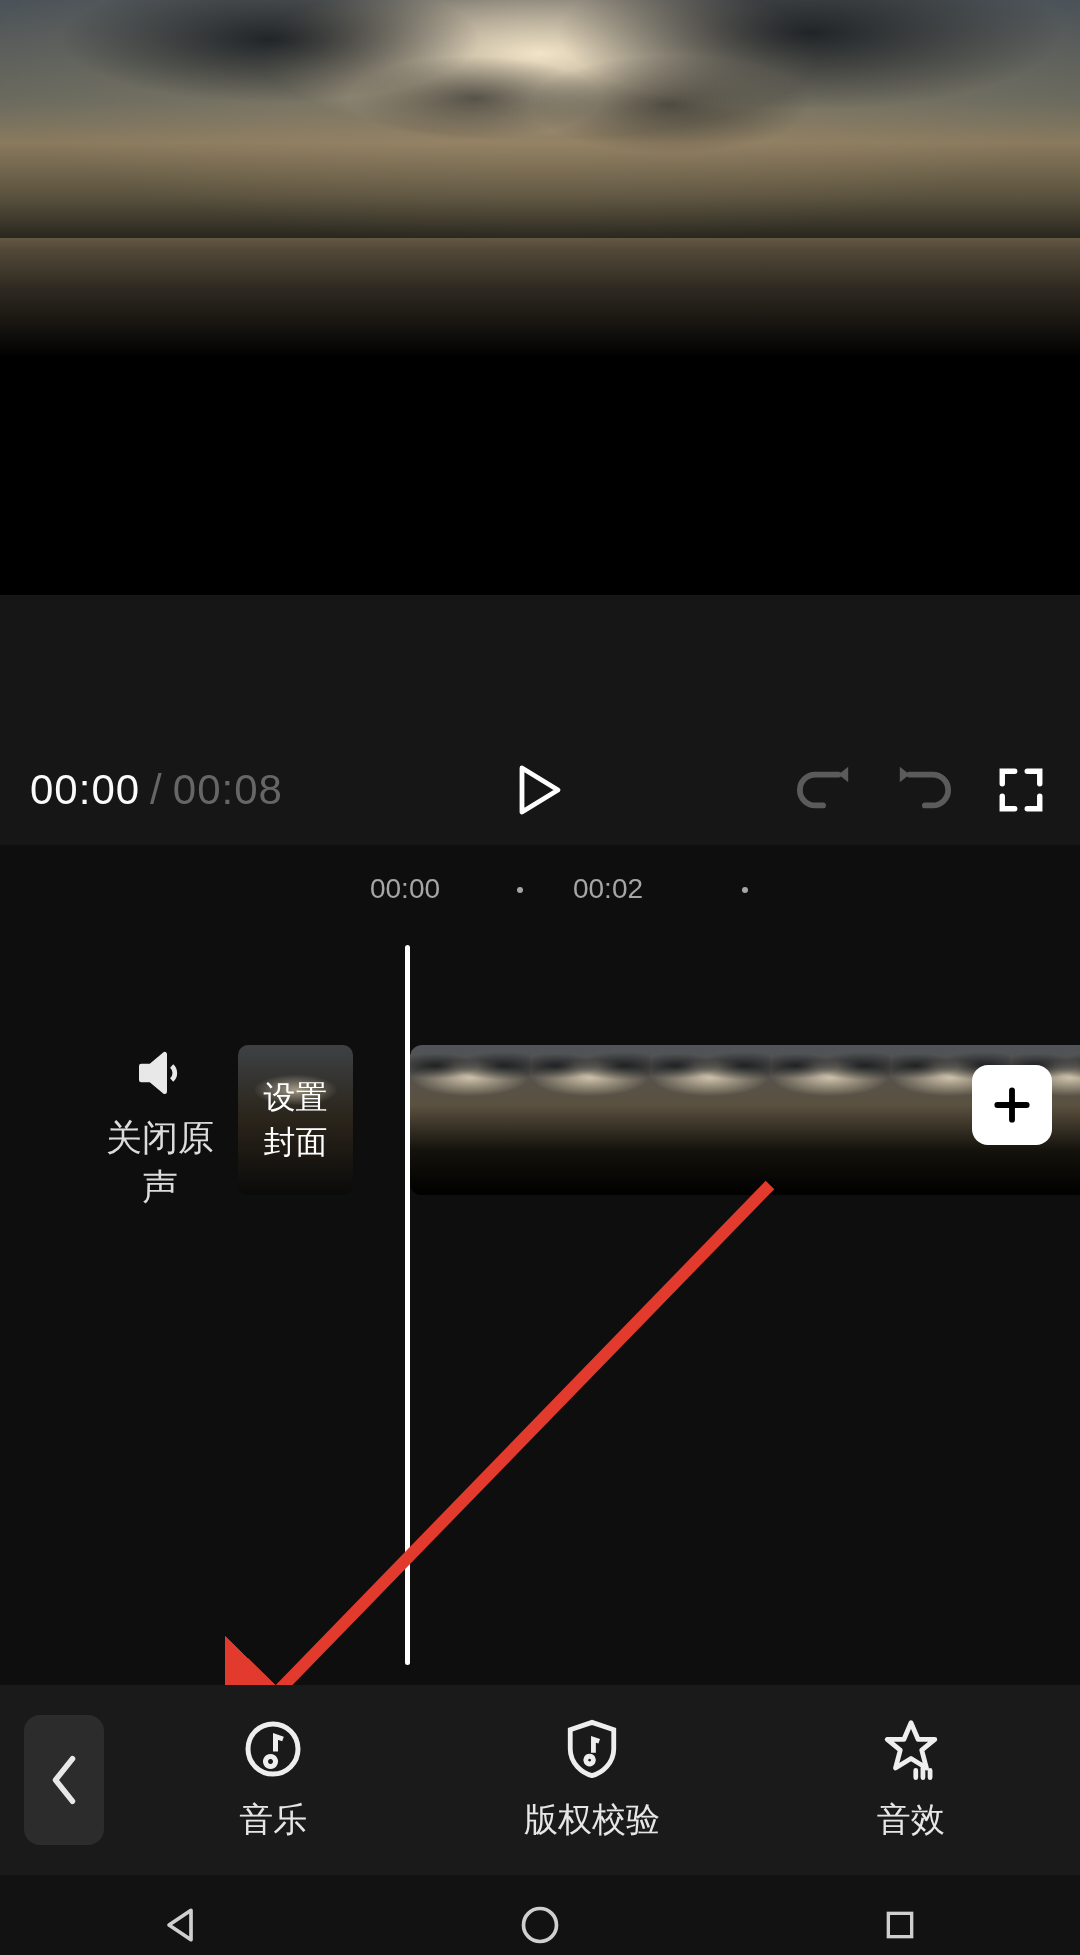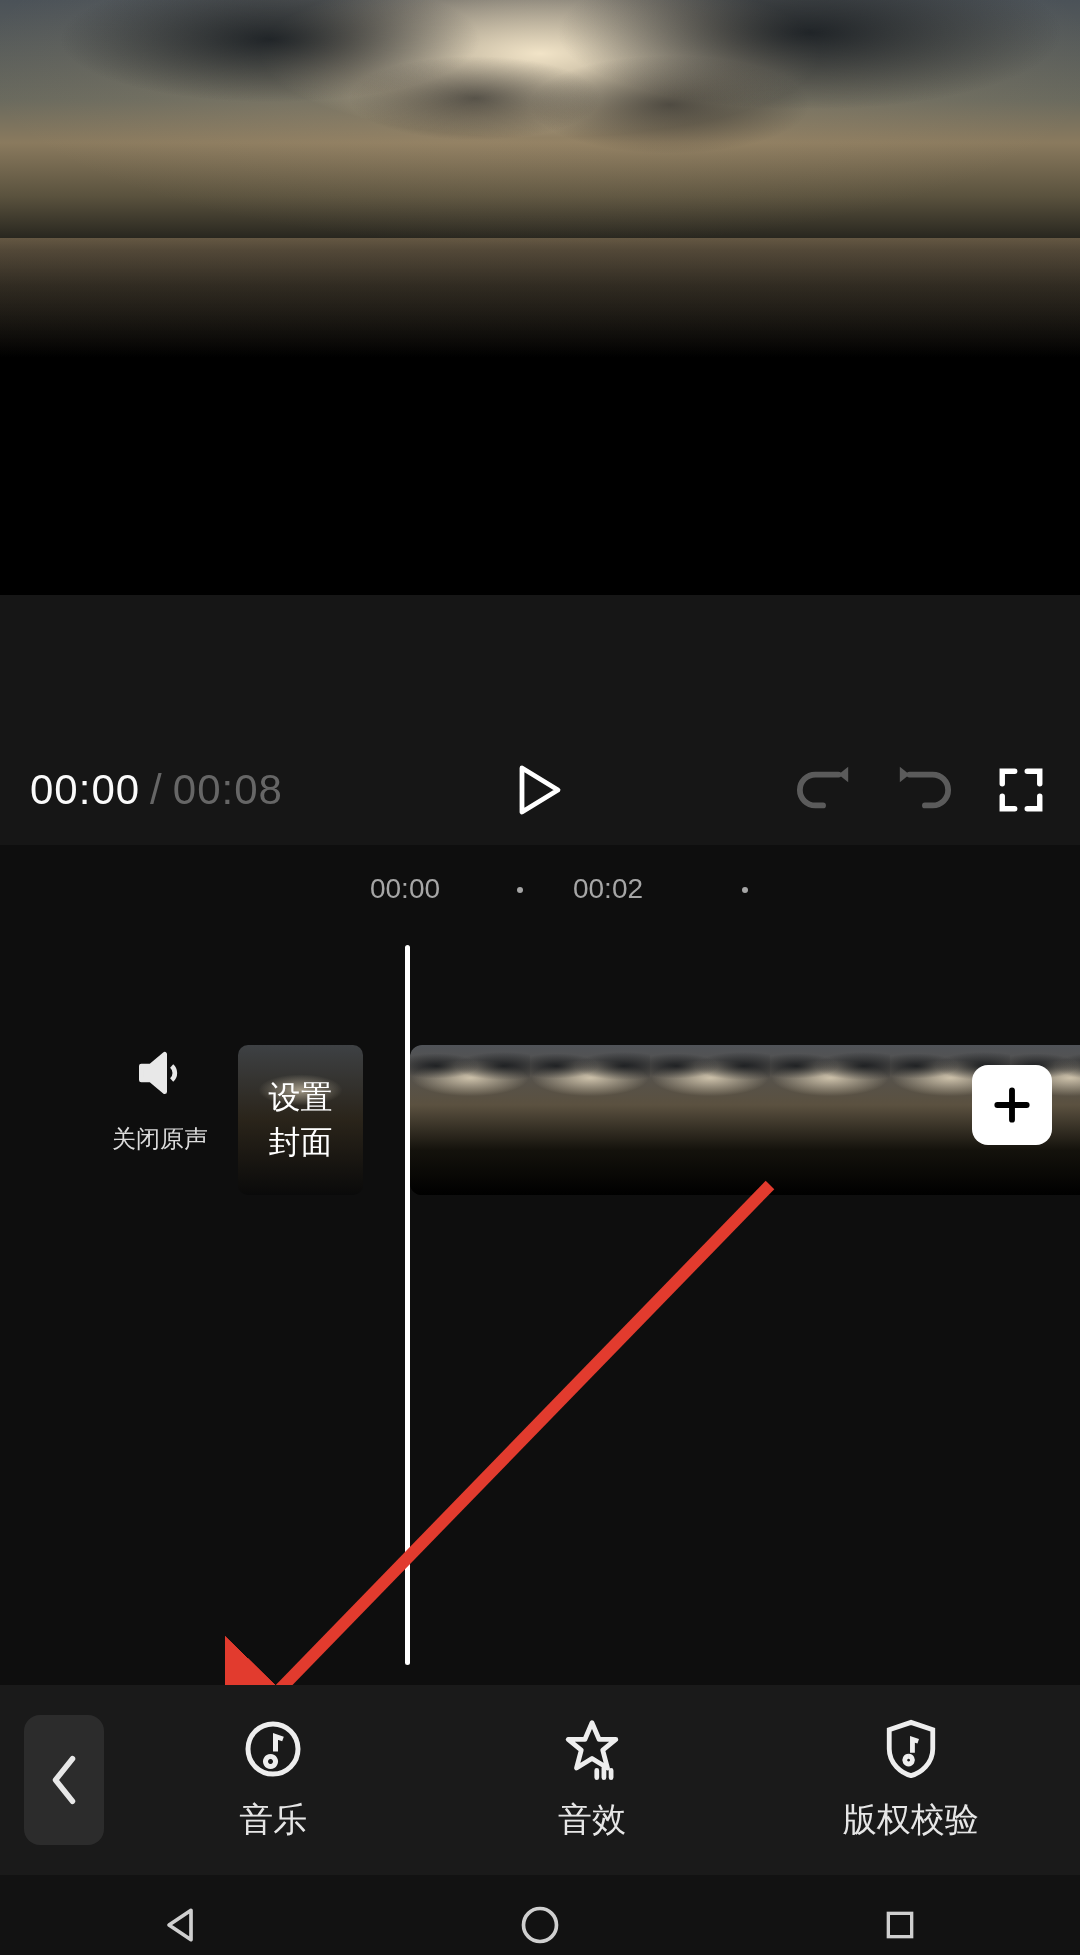--- a/index.html
+++ b/index.html
@@ -54,23 +54,23 @@
     position: relative; width:100%; height:840px; background:#0e0e0e; overflow:hidden;
   }
   .ruler { position:absolute; left:0; right:0; top:28px; height:50px; }
   .ruler .mark { position:absolute; top:0; font-size:28px; color:#a6a6a6; transform:translateX(-50%);}
   .ruler .dot  { position:absolute; top:14px; width:6px; height:6px; background:#a6a6a6; border-radius:50%; transform:translateX(-50%);}
   .playhead { position:absolute; top:100px; bottom:20px; left:405px; width:5px; background:#fff; border-radius:3px; z-index:20;}
 
   .track-row { position:absolute; top:200px; left:0; right:0; height:190px; }
   .mute-col { position:absolute; left:90px; top:0; width:140px; text-align:center;}
   .mute-col .spk { display:flex; justify-content:center;}
-  .mute-col .lbl { margin-top:22px; color:#dcdcdc; font-size:24px;}
+  .mute-col .lbl { margin-top:13px; color:#dcdcdc; font-size:36px;}
   .cover-tile {
-    position:absolute; left:238px; top:0; width:125px; height:150px; border-radius:10px;
+    position:absolute; left:238px; top:0; width:115px; height:150px; border-radius:10px;
     background:
       radial-gradient(ellipse 70px 26px at 50% 30%, rgba(255,240,210,0.55), transparent 60%),
       linear-gradient(180deg,#3e4144 0%, #2a241a 50%, #0a0a0a 100%);
     display:flex; align-items:center; justify-content:center;
   }
   .cover-tile .ct-txt { color:#fff; font-size:32px; text-align:center; line-height:1.4;}
 
   .clip-strip {
     position:absolute; left:410px; top:0; right:-40px; height:150px; border-radius:12px 0 0 12px; overflow:hidden; display:flex;
     background:#000;
@@ -229,35 +229,35 @@
       <div class="t-icon">
         <svg width="60" height="60" viewBox="0 0 24 24" fill="none" stroke="#eee" stroke-width="2">
             <circle cx="12" cy="12" r="10"></circle>
             <path d="M11 15 a2 2 0 1 0 0.01 0 M13 13 V7 l3 1"></path>
           </svg>
       </div>
       <div class="t-lbl">音乐</div>
     </div>
     <div class="tool">
       <div class="t-icon">
+        <svg width="58" height="64" viewBox="0 0 24 26" fill="none" stroke="#eee" stroke-width="2">
+            <path d="M12 2 L21 5 V13 c0 6 -5 10 -9 11 c-4 -1 -9 -5 -9 -11 V5 Z"></path>
+            <path d="M11 16 a1.6 1.6 0 1 0 0.01 0 M12.6 14.6 V9 l2.4 .8"></path>
+          </svg>
+      </div>
+      <div class="t-lbl">版权校验</div>
+    </div>
+    <div class="tool">
+      <div class="t-icon">
         <svg width="62" height="62" viewBox="0 0 26 26" fill="none" stroke="#eee" stroke-width="2" stroke-linejoin="round">
             <path d="M13 2 L16 9 L23 9 L17.5 13.5 L19.5 21 L13 17 L6.5 21 L8.5 13.5 L3 9 L10 9 Z"></path>
             <path d="M15 22 v3 M18 21 v4 M21 22 v3" stroke-linecap="round"></path>
           </svg>
       </div>
       <div class="t-lbl">音效</div>
-    </div>
-    <div class="tool">
-      <div class="t-icon">
-        <svg width="58" height="64" viewBox="0 0 24 26" fill="none" stroke="#eee" stroke-width="2">
-            <path d="M12 2 L21 5 V13 c0 6 -5 10 -9 11 c-4 -1 -9 -5 -9 -11 V5 Z"></path>
-            <path d="M11 16 a1.6 1.6 0 1 0 0.01 0 M12.6 14.6 V9 l2.4 .8"></path>
-          </svg>
-      </div>
-      <div class="t-lbl">版权校验</div>
     </div>
   </div>
 </div>
 
 <div class="navbar">
   <div class="nav-btn">
     <svg width="44" height="44" viewBox="0 0 24 24">
         <path d="M18 4 L6 12 L18 20 Z" fill="none" stroke="currentColor" stroke-width="2" stroke-linejoin="round"></path>
       </svg>
   </div>

